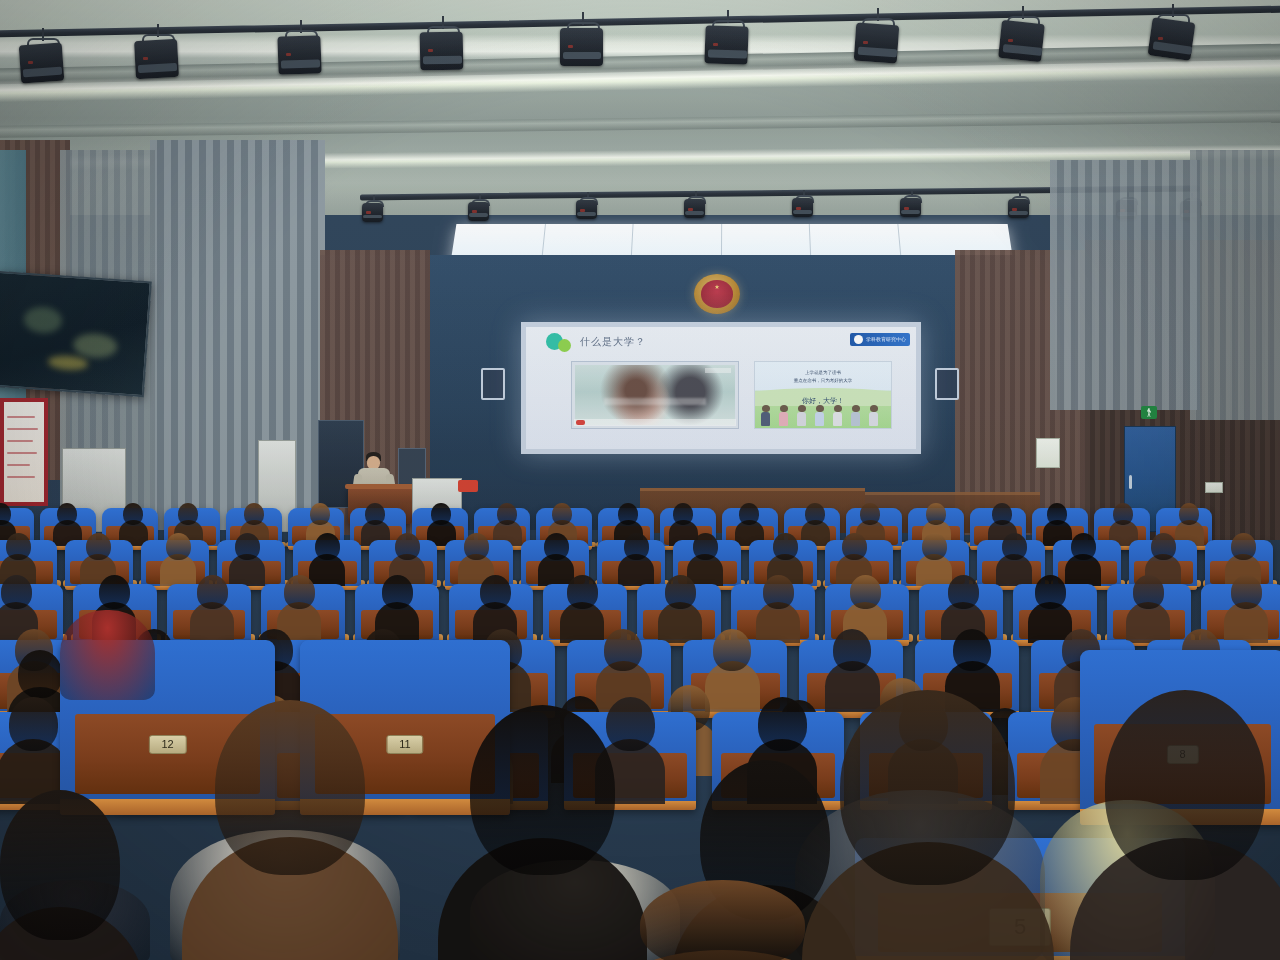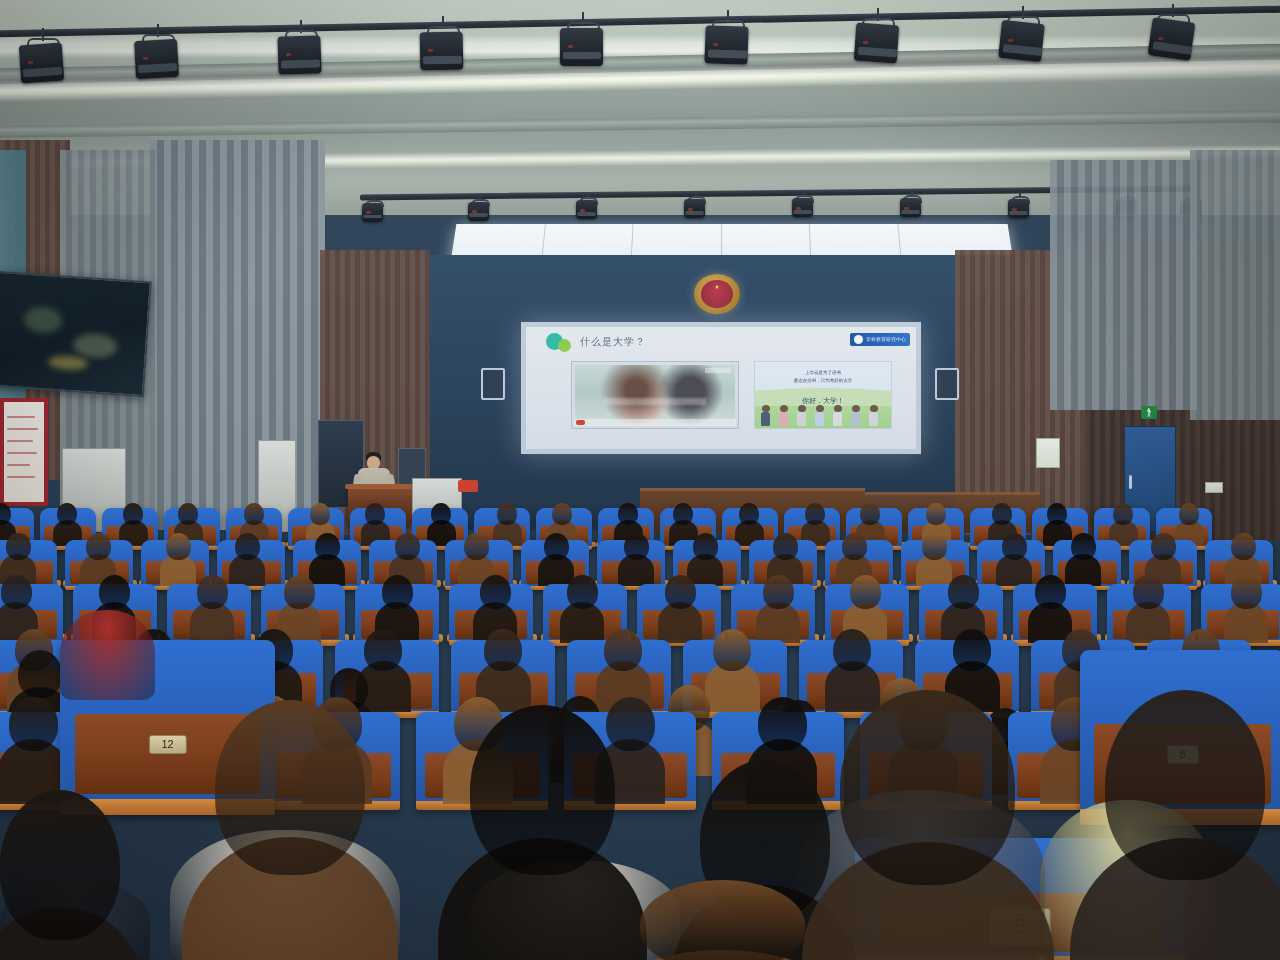--- a/index.html
+++ b/index.html
@@ -1143,20 +1143,26 @@
       </div>
     </div>
 
   <div id="numbered-seats" class="abs" style="left:0;top:0;width:1280px;height:960px;">
       <div class="seat" style="left: 60px; top: 640px; width: 215px; height: 175px; z-index: 40;">
         <div class="back"></div>
         <div class="cush"></div>
         <div class="rail"></div>
         <div class="num" style="top:95px;font-size:11px;padding:3px 12px;">12</div>
       </div>
+      <div class="seat" style="left: 300px; top: 640px; width: 210px; height: 175px; z-index: 40;">
+        <div class="back"></div>
+        <div class="cush"></div>
+        <div class="rail"></div>
+        <div class="num" style="top:95px;font-size:11px;padding:3px 12px;">11</div>
+      </div>
       <div class="seat" style="left: 1080px; top: 650px; width: 205px; height: 175px; z-index: 40;">
         <div class="back"></div>
         <div class="cush"></div>
         <div class="rail"></div>
         <div class="num" style="top:95px;font-size:11px;padding:3px 12px;">8</div>
       </div>
       <div class="seat" style="left: 855px; top: 838px; width: 330px; height: 130px; z-index: 60;">
         <div class="back"></div>
         <div class="cush"></div>
         <div class="rail"></div>

